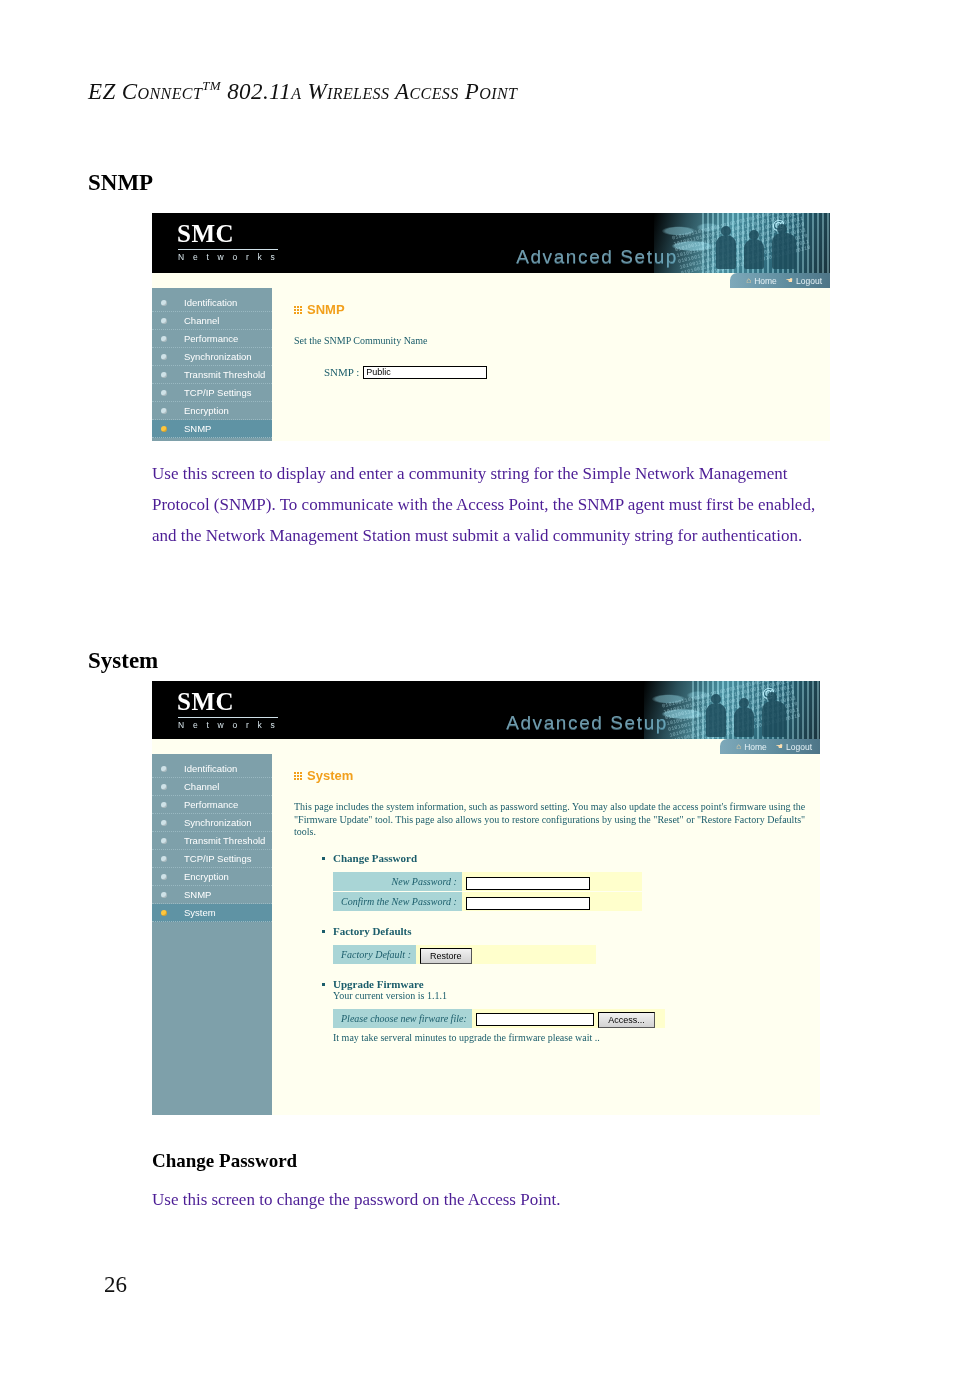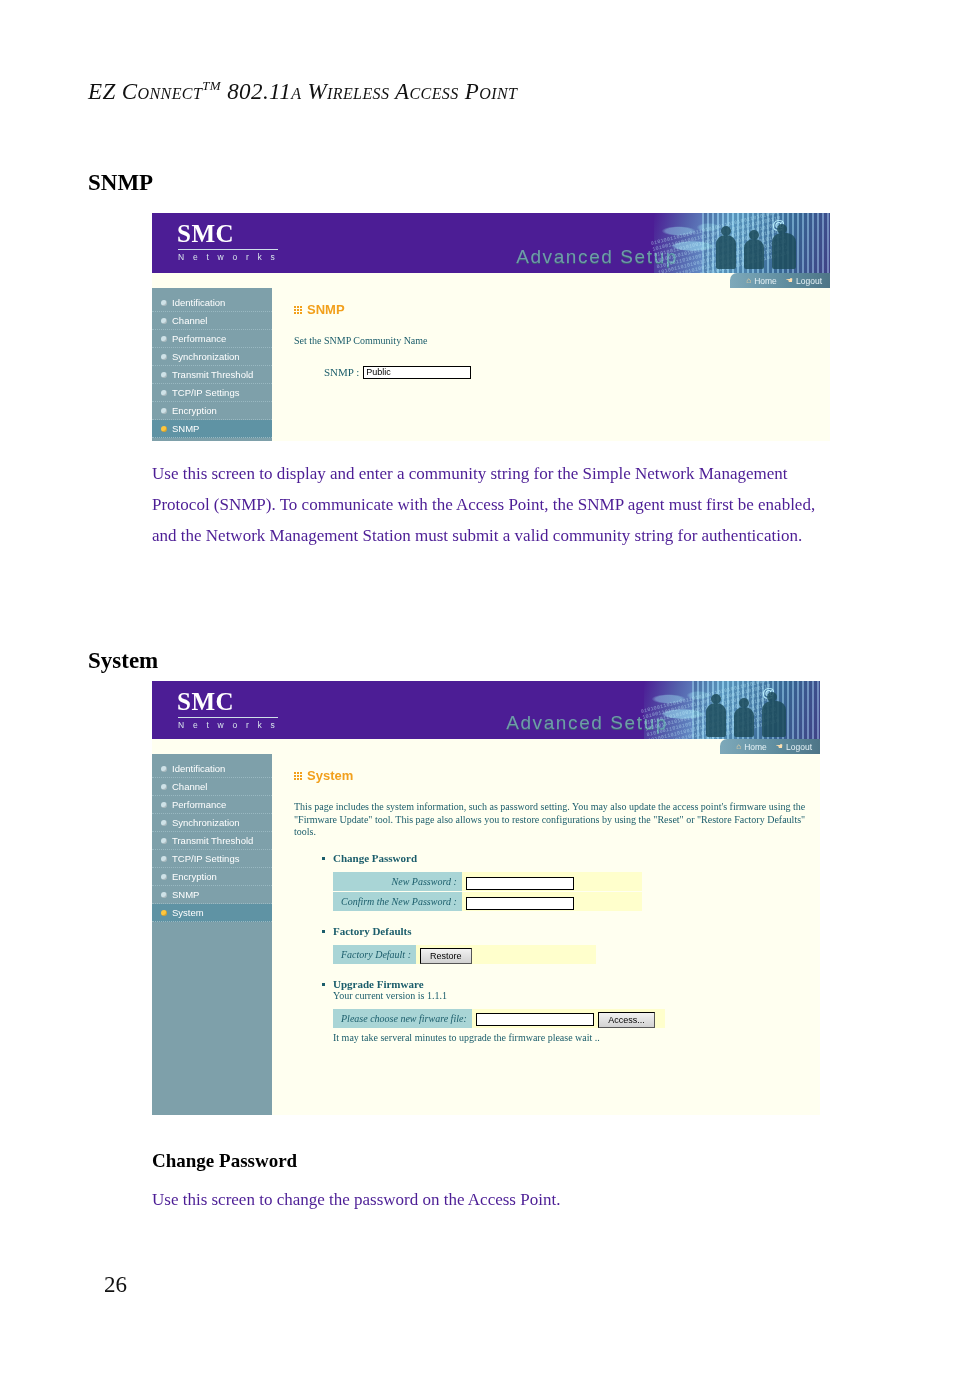--- a/index.html
+++ b/index.html
@@ -85,22 +85,23 @@
     overflow: hidden;
     font-family: "Liberation Sans", "DejaVu Sans", sans-serif;
   }
   #shot-snmp { top: 213px; width: 678px; height: 228px; }
   #shot-system { top: 681px; width: 668px; height: 434px; }
 
   
   .banner {
     position: relative;
     height: 60px;
-    background: #4c1d95;
+    background: #000000;
     overflow: hidden;
+    text-align: center;
   }
   #shot-system .banner { height: 58px; }
 
   .logo-smc {
     position: absolute;
     left: 25px;
     top: 8px;
     color: #ffffff;
     font-family: "Liberation Serif", "DejaVu Serif", serif;
     font-weight: bold;
@@ -227,21 +228,21 @@
     background: #7ea0aa;
     padding: 6px 0 8px 0;
     flex: none;
   }
   #shot-snmp .sidebar { height: 153px; }
   #shot-system .sidebar { height: 361px; }
 
   .nav-item {
     display: flex;
     align-items: center;
-    gap: 5px;
+    gap: 17px;
     padding: 2px 0 2px 9px;
     font-family: "Liberation Sans", "DejaVu Sans", sans-serif;
     font-size: 9.5px;
     color: #ffffff;
     border-bottom: 1px dotted #9ab9c2;
     line-height: 13px;
     white-space: nowrap;
   }
   .nav-item.active { background: #5f93a4; }
   .nav-bullet {
@@ -299,21 +300,21 @@
     align-items: center;
     gap: 4px;
     padding-left: 30px;
   }
   .field-label {
     color: #1b5d6b;
     font-family: "Liberation Serif", "DejaVu Serif", serif;
     font-size: 11px;
   }
   .txt {
-    width: 108px;
+    width: 124px;
     height: 13px;
     border: 1px solid #000;
     background: #ffffff;
     font-family: "Liberation Sans", "DejaVu Sans", sans-serif;
     font-size: 9px;
     color: #000;
     padding: 0 2px;
     box-sizing: border-box;
     line-height: 12px;
   }

